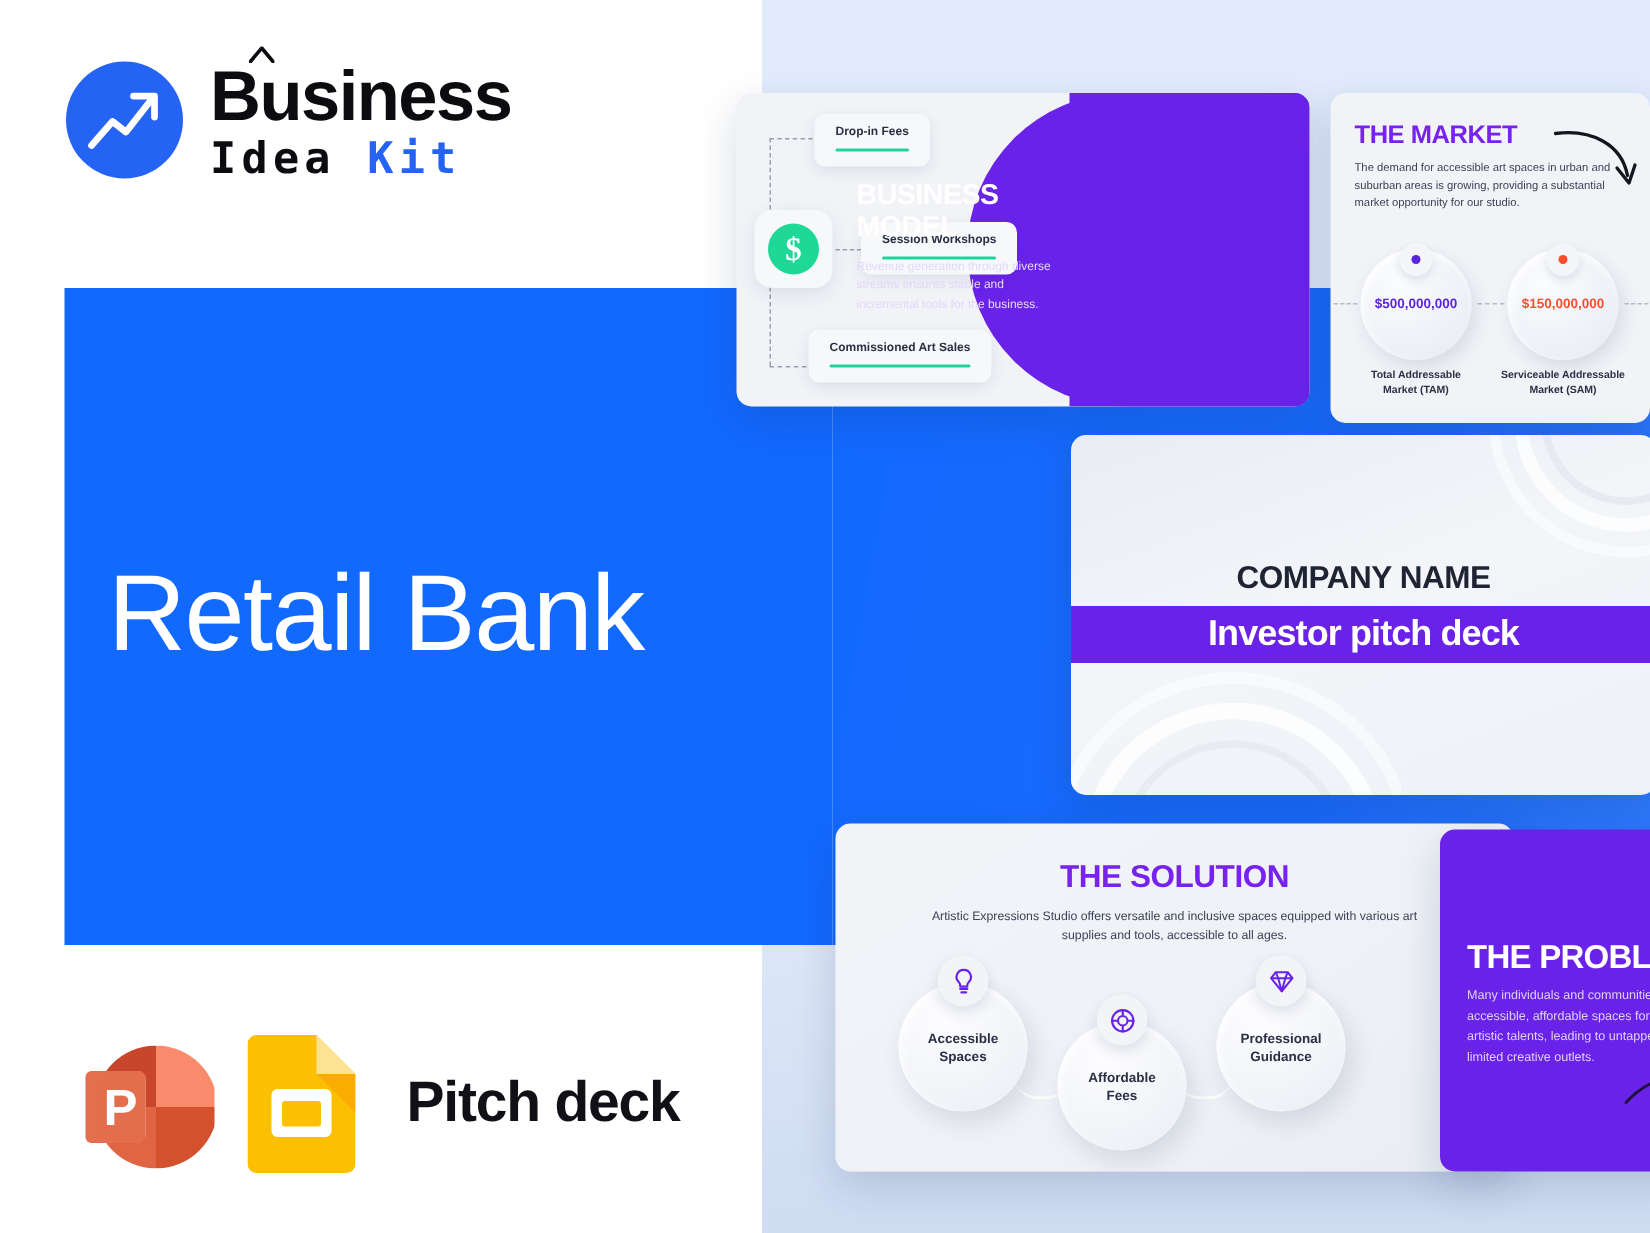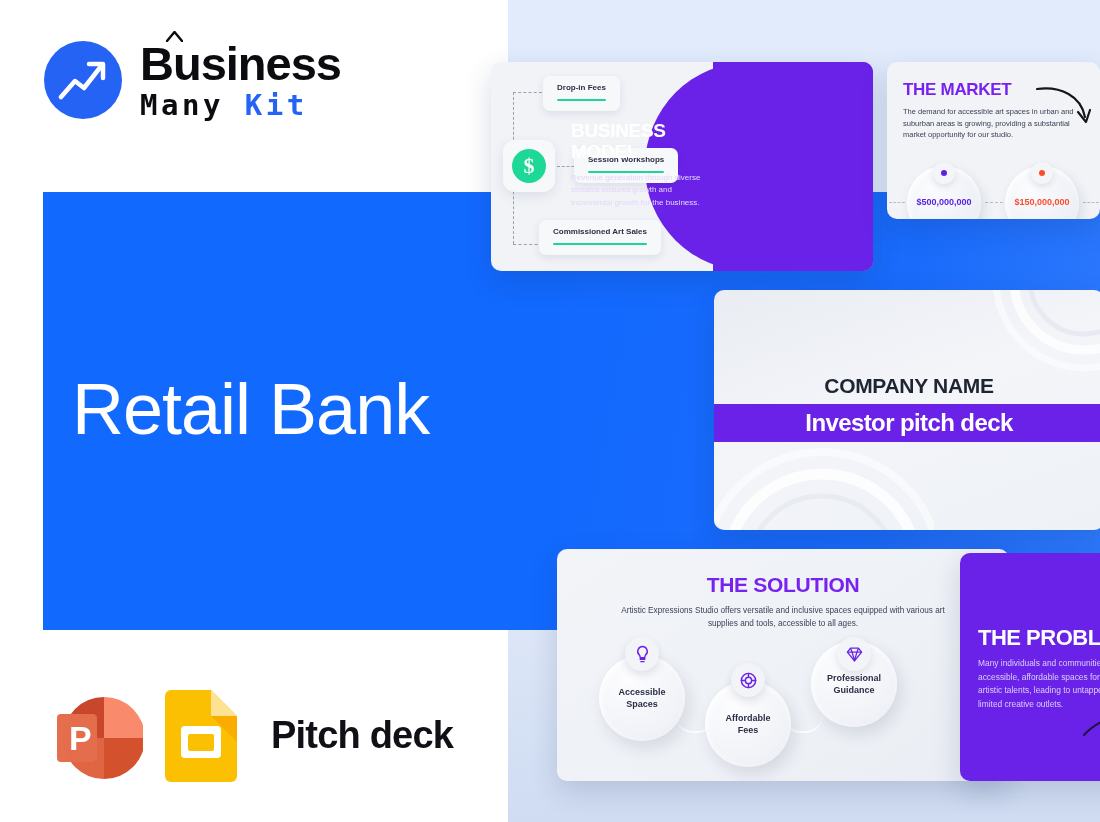--- a/index.html
+++ b/index.html
@@ -105,21 +105,21 @@
   }
   #bm-dollar {
     width:34px; height:34px; border-radius:50%; background:#1ed898;
     display:flex; align-items:center; justify-content:center;
     color:#fff; font-size:22px; font-weight:bold; font-family:"Liberation Serif",serif;
   }
   .bm-dash-v { position:absolute; border-left:1px dashed #9aa0b0; }
   .bm-dash-h { position:absolute; border-top:1px dashed #9aa0b0; }
 
   
-  #slide-market { left:887px; top:62px; width:213px; height:157px; background:#f1f3f7; }
+  #slide-market { left:887px; top:62px; width:213px; height:220px; background:#f1f3f7; }
   #mk-title {
     position:absolute; left:16px; top:18px;
     color:#7722ef; font-size:17px; font-weight:bold; letter-spacing:-0.3px;
   }
   #mk-desc { position:absolute; left:16px; top:44px; width:182px; font-size:7.5px; color:#3c4257; line-height:1.55; }
   #mk-arrow { position:absolute; left:148px; top:22px; }
   .mk-circle { position:absolute; width:74px; height:74px; border-radius:50%;
      background:radial-gradient(circle at 34% 30%, #fbfcfe 0%, #eceff5 72%, #e3e7ef 100%);
      box-shadow:inset 2px 3px 6px rgba(255,255,255,.95), 3px 5px 12px rgba(35,50,85,.12);}
   #mk-circle-1 { left:20px; top:104px; }
@@ -156,21 +156,21 @@
       font-size:21px; font-weight:bold; color:#7722ef; letter-spacing:-0.3px; }
   #sol-desc { position:absolute; left:52px; right:52px; top:55px; text-align:center;
       font-size:8.2px; color:#3c4257; line-height:1.62; }
   .sol-node { position:absolute; width:86px; height:86px; border-radius:50%;
       background:radial-gradient(circle at 35% 28%, #fdfdff 0%, #f0f2f7 70%, #e7eaf2 100%);
       box-shadow:inset 2px 3px 7px rgba(255,255,255,.95), 4px 7px 16px rgba(35,50,85,.13);
       display:flex; align-items:center; justify-content:center; }
   .sol-node .lbl { font-size:9px; font-weight:bold; color:#2b2f45; text-align:center; line-height:1.35; }
   #sol-node-1 { left:42px; top:106px; }
   #sol-node-2 { left:148px; top:132px; }
-  #sol-node-3 { left:254px; top:92px; }
+  #sol-node-3 { left:254px; top:106px; }
   .sol-badge { position:absolute; width:34px; height:34px; border-radius:50%;
       background:#f2f4f8; box-shadow:0 4px 9px rgba(40,55,90,.13);
       display:flex; align-items:center; justify-content:center; }
   #sol-badge-1 { left:68px; top:88px; }
   #sol-badge-2 { left:174px; top:114px; }
   #sol-badge-3 { left:280px; top:88px; }
   .sol-conn { position:absolute; height:26px; width:40px;
      border-bottom:2px solid rgba(255,255,255,.85); border-radius:0 0 18px 18px; }
 
   
@@ -197,21 +197,21 @@
         <path d="M3 40 L17 24 L26 31 L44 8" stroke="#ffffff" stroke-width="4.5" stroke-linecap="round" stroke-linejoin="round"></path>
         <path d="M31 7 L45 7 L45 21" stroke="#ffffff" stroke-width="4.5" stroke-linecap="round" stroke-linejoin="round"></path>
       </svg>
     </div>
     <div id="logo-text">
       <span id="logo-line1">Business</span>
       <svg id="logo-hat" viewBox="0 0 17 11">
         <path d="M1 10 L8.5 1 L16 10" stroke="#0b0b10" stroke-width="2.4" fill="none" stroke-linecap="round"></path>
       </svg>
       <span id="logo-line2">
-        <span>Many</span>
+        <span>Idea</span>
         <span class="kit">Kit</span>
       </span>
     </div>
   </div>
 
   <div id="headline">Retail Bank</div>
 
   <div id="footer-row">
     <div id="ppt-icon">
       <svg width="95" height="95" viewBox="0 0 95 95">
@@ -266,21 +266,21 @@
     </div>
     <div class="bm-chip" id="bm-chip-3">
       <div class="lbl">Commissioned Art Sales</div>
       <div class="bar"></div>
     </div>
 
     <div id="bm-title">
       <div>BUSINESS</div>
       <div>MODEL</div>
     </div>
-    <div id="bm-desc">Revenue generation through diverse streams ensures growth and incremental growth for the business.</div>
+    <div id="bm-desc">Revenue generation through diverse streams ensures stable and incremental tools for the business.</div>
   </div>
 
   <div class="card" id="slide-market">
     <div id="mk-title">THE MARKET</div>
     <svg id="mk-arrow" width="58" height="46" viewBox="0 0 58 46">
       <path d="M2 5 C26 2 46 12 50 33" stroke="#15161d" stroke-width="2.2" fill="none" stroke-linecap="round"></path>
       <path d="M43 28 L51 38 L55 26" stroke="#15161d" stroke-width="2.2" fill="none" stroke-linecap="round" stroke-linejoin="round"></path>
     </svg>
     <div id="mk-desc">The demand for accessible art spaces in urban and suburban areas is growing, providing a substantial market opportunity for our studio.</div>
 

